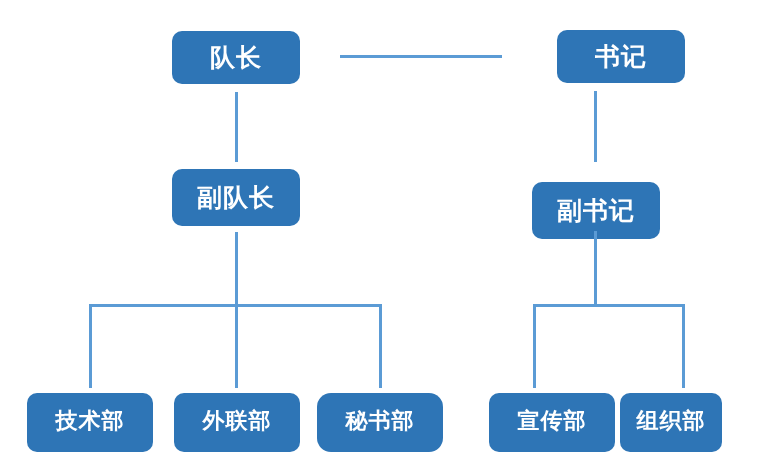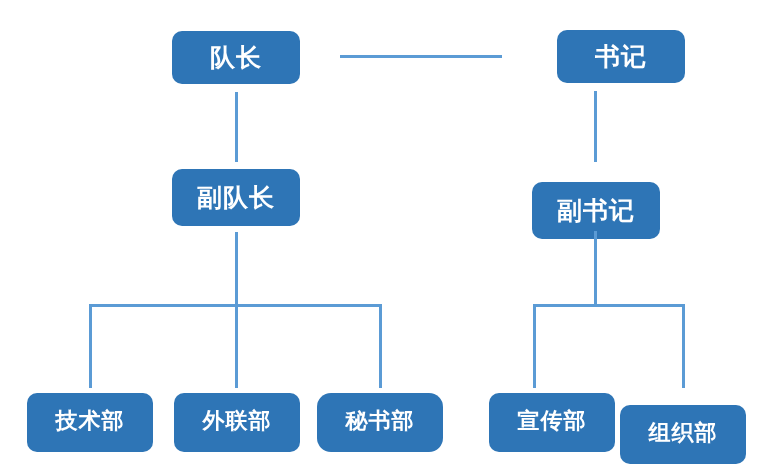--- a/index.html
+++ b/index.html
@@ -50,21 +50,21 @@
   <div class="node lvl2" style="left:532px; top:166px; width:128px; height:57px;margin-top:16px;">副书记</div>
 
   <div class="node lvl3" style="left:27px; top:393px; width:126px; height:59px;">技术部</div>
 
   <div class="node lvl3" style="left:174px; top:393px; width:126px; height:59px;">外联部</div>
 
   <div class="node lvl3" style="left:317px; top:393px; width:126px; height:59px;border-radius:14px;">秘书部</div>
 
   <div class="node lvl3" style="left:489px; top:393px; width:126px; height:59px;">宣传部</div>
 
-  <div class="node lvl3" style="left:620px; top:405px; width:126px; height:59px;">组织部</div>
+  <div class="node lvl3" style="left:620px; top:393px; width:102px; height:59px;">组织部</div>
 
   <div class="line" style="left:340px; top:55px; width:162px; height:3px;"></div>
 
   <div class="line" style="left:235px; top:92px; width:3px; height:70px;"></div>
 
   <div class="line" style="left:594px; top:91px; width:3px; height:71px;"></div>
 
   <div class="line" style="left:235px; top:232px; width:3px; height:156px;"></div>
 
   <div class="line" style="left:89px; top:304px; width:293px; height:3px;"></div>

